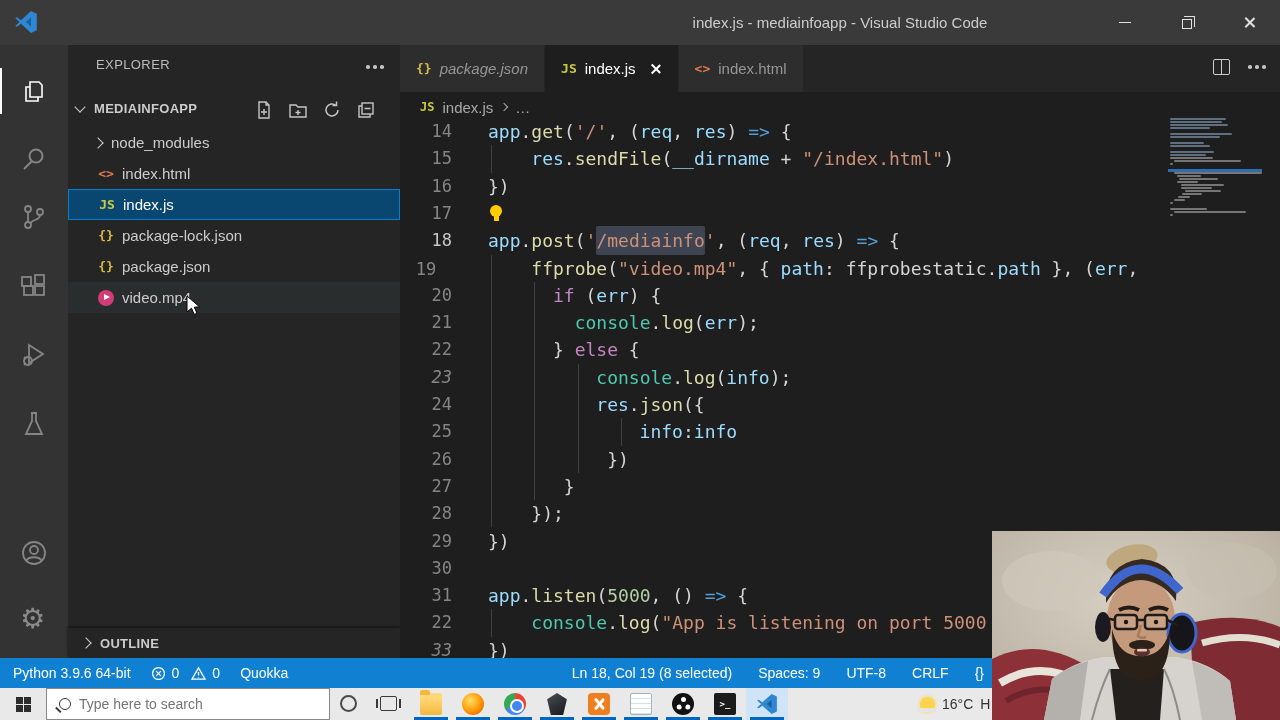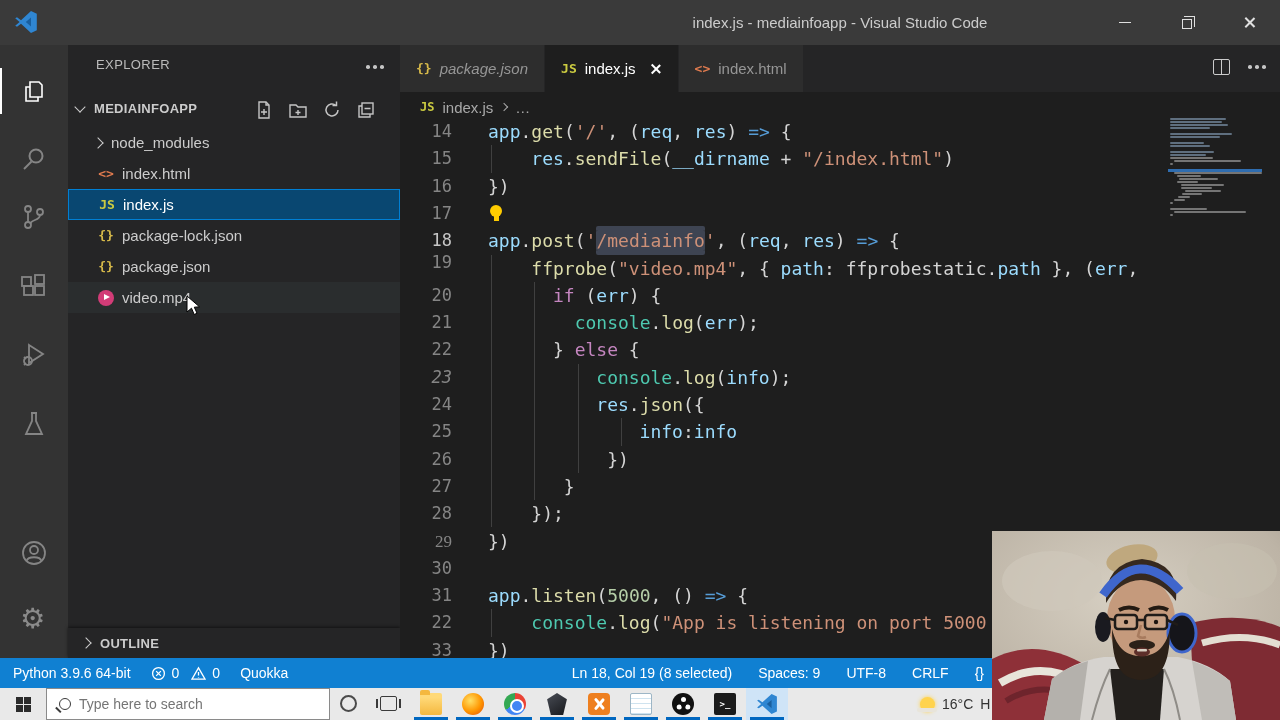--- a/index.html
+++ b/index.html
@@ -295,35 +295,35 @@
       <span class="bc-text">index.js</span>
       <span class="bc-sep"></span>
       <span class="bc-text">…</span>
     </div>
     <div class="gutter" id="gutter">
         <div class="ln-num" style="top: 0px;">14</div>
         <div class="ln-num" style="top: 27.3px;">15</div>
         <div class="ln-num" style="top: 54.6px;">16</div>
         <div class="ln-num" style="top: 81.9px;">17</div>
         <div class="ln-num active" style="top: 109.2px;">18</div>
-        <div class="ln-num" style="top: 131px;">19</div>
+        <div class="ln-num" style="top: 138px; text-align: center;">19</div>
         <div class="ln-num" style="top: 163.8px;">20</div>
         <div class="ln-num" style="top: 191.1px;">21</div>
         <div class="ln-num" style="top: 218.4px;">22</div>
         <div class="ln-num" style="top: 245.7px; font-style: italic;">23</div>
         <div class="ln-num" style="top: 273px;">24</div>
         <div class="ln-num" style="top: 300.3px;">25</div>
         <div class="ln-num" style="top: 327.6px;">26</div>
         <div class="ln-num" style="top: 354.9px;">27</div>
         <div class="ln-num" style="top: 382.2px;">28</div>
-        <div class="ln-num" style="top: 409.5px; font-family: Liberation Serif, serif;">29</div>
+        <div class="ln-num" style="top: 409.5px;">29</div>
         <div class="ln-num" style="top: 436.8px;">30</div>
         <div class="ln-num" style="top: 464.1px;">31</div>
         <div class="ln-num" style="top: 491.4px;">22</div>
-        <div class="ln-num" style="top: 519px;">33</div>
+        <div class="ln-num" style="top: 519px; font-style: italic;">33</div>
       </div>
     <div class="code" id="code">
         <div class="code-line" style="top: 0px; padding-left: 0px;"><span class="tok" style="color: rgb(156, 220, 254);">app</span><span class="tok" style="color: rgb(212, 212, 212);">.</span><span class="tok" style="color: rgb(220, 220, 170);">get</span><span class="tok" style="color: rgb(212, 212, 212);">(</span><span class="tok" style="color: rgb(206, 145, 120);">'/'</span><span class="tok" style="color: rgb(212, 212, 212);">, (</span><span class="tok" style="color: rgb(156, 220, 254);">req</span><span class="tok" style="color: rgb(212, 212, 212);">, </span><span class="tok" style="color: rgb(156, 220, 254);">res</span><span class="tok" style="color: rgb(212, 212, 212);">) </span><span class="tok" style="color: rgb(86, 156, 214);">=&gt;</span><span class="tok" style="color: rgb(212, 212, 212);"> {</span></div>
         <div class="code-line" style="top: 27.3px; padding-left: 43.32px;"><span class="guide" style="left: 3px;"></span><span class="tok" style="color: rgb(156, 220, 254);">res</span><span class="tok" style="color: rgb(212, 212, 212);">.</span><span class="tok" style="color: rgb(220, 220, 170);">sendFile</span><span class="tok" style="color: rgb(212, 212, 212);">(</span><span class="tok" style="color: rgb(156, 220, 254);">__dirname</span><span class="tok" style="color: rgb(212, 212, 212);"> + </span><span class="tok" style="color: rgb(206, 145, 120);">"/index.html"</span><span class="tok" style="color: rgb(212, 212, 212);">)</span></div>
         <div class="code-line" style="top: 54.6px; padding-left: 0px;"><span class="tok" style="color: rgb(212, 212, 212);">})</span></div>
         <div class="code-line" style="top: 81.9px; padding-left: 0px;"><span class="bulb"></span></div>
         <div class="code-line" style="top: 109.2px; padding-left: 0px;"><span class="tok" style="color: rgb(156, 220, 254);">app</span><span class="tok" style="color: rgb(212, 212, 212);">.</span><span class="tok" style="color: rgb(220, 220, 170);">post</span><span class="tok" style="color: rgb(212, 212, 212);">(</span><span class="tok" style="color: rgb(206, 145, 120);">'</span><span class="tok sel" style="color: rgb(206, 145, 120);">/mediainfo</span><span class="tok" style="color: rgb(206, 145, 120);">'</span><span class="tok" style="color: rgb(212, 212, 212);">, (</span><span class="tok" style="color: rgb(156, 220, 254);">req</span><span class="tok" style="color: rgb(212, 212, 212);">, </span><span class="tok" style="color: rgb(156, 220, 254);">res</span><span class="tok" style="color: rgb(212, 212, 212);">) </span><span class="tok" style="color: rgb(86, 156, 214);">=&gt;</span><span class="tok" style="color: rgb(212, 212, 212);"> {</span></div>
         <div class="code-line" style="top: 136.5px; padding-left: 43.32px;"><span class="guide" style="left: 3px;"></span><span class="tok" style="color: rgb(220, 220, 170);">ffprobe</span><span class="tok" style="color: rgb(212, 212, 212);">(</span><span class="tok" style="color: rgb(206, 145, 120);">"video.mp4"</span><span class="tok" style="color: rgb(212, 212, 212);">, { </span><span class="tok" style="color: rgb(156, 220, 254);">path</span><span class="tok" style="color: rgb(212, 212, 212);">: </span><span class="tok" style="color: rgb(212, 212, 212);">ffprobestatic</span><span class="tok" style="color: rgb(212, 212, 212);">.</span><span class="tok" style="color: rgb(156, 220, 254);">path</span><span class="tok" style="color: rgb(212, 212, 212);"> }, (</span><span class="tok" style="color: rgb(156, 220, 254);">err</span><span class="tok" style="color: rgb(212, 212, 212);">,</span></div>
         <div class="code-line" style="top: 163.8px; padding-left: 64.98px;"><span class="guide" style="left: 3px;"></span><span class="guide" style="left: 46.32px;"></span><span class="tok" style="color: rgb(197, 134, 192);">if</span><span class="tok" style="color: rgb(212, 212, 212);"> (</span><span class="tok" style="color: rgb(156, 220, 254);">err</span><span class="tok" style="color: rgb(212, 212, 212);">) {</span></div>
         <div class="code-line" style="top: 191.1px; padding-left: 86.64px;"><span class="guide" style="left: 3px;"></span><span class="guide" style="left: 46.32px;"></span><span class="tok" style="color: rgb(78, 201, 176);">console</span><span class="tok" style="color: rgb(212, 212, 212);">.</span><span class="tok" style="color: rgb(220, 220, 170);">log</span><span class="tok" style="color: rgb(212, 212, 212);">(</span><span class="tok" style="color: rgb(156, 220, 254);">err</span><span class="tok" style="color: rgb(212, 212, 212);">);</span></div>

